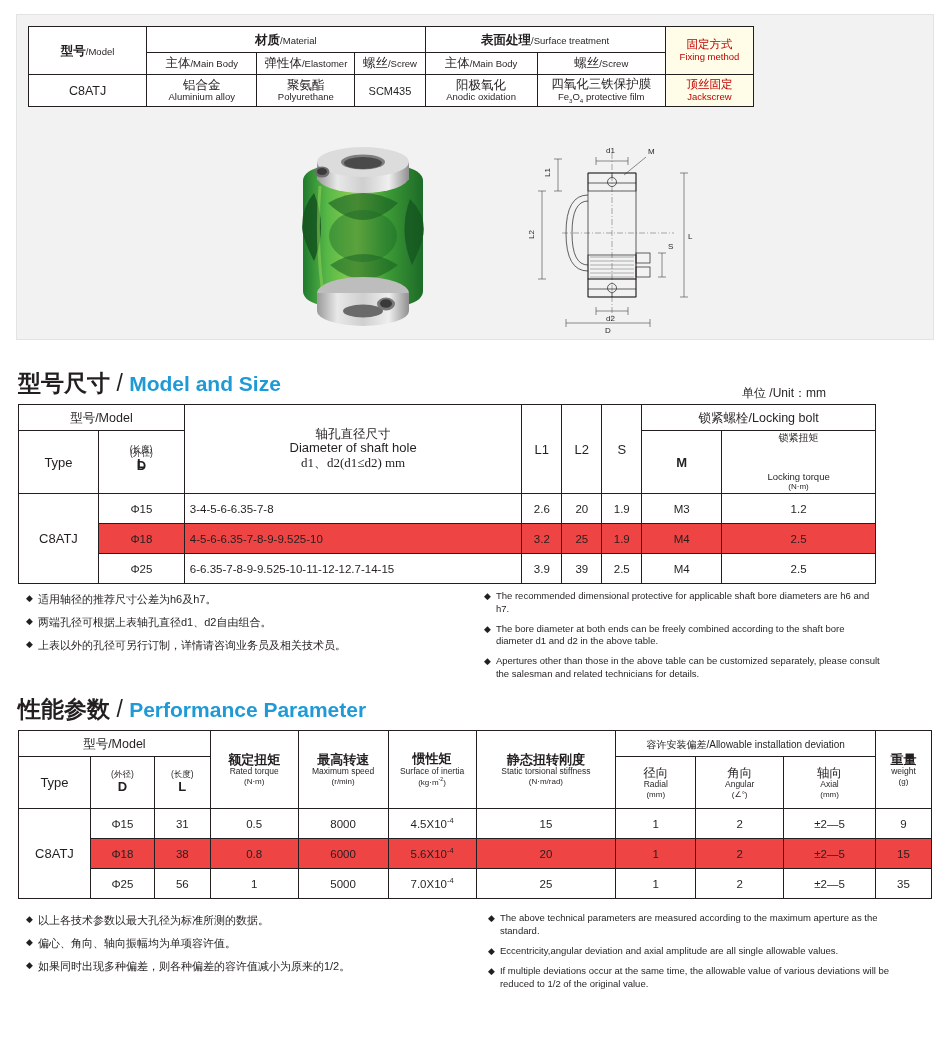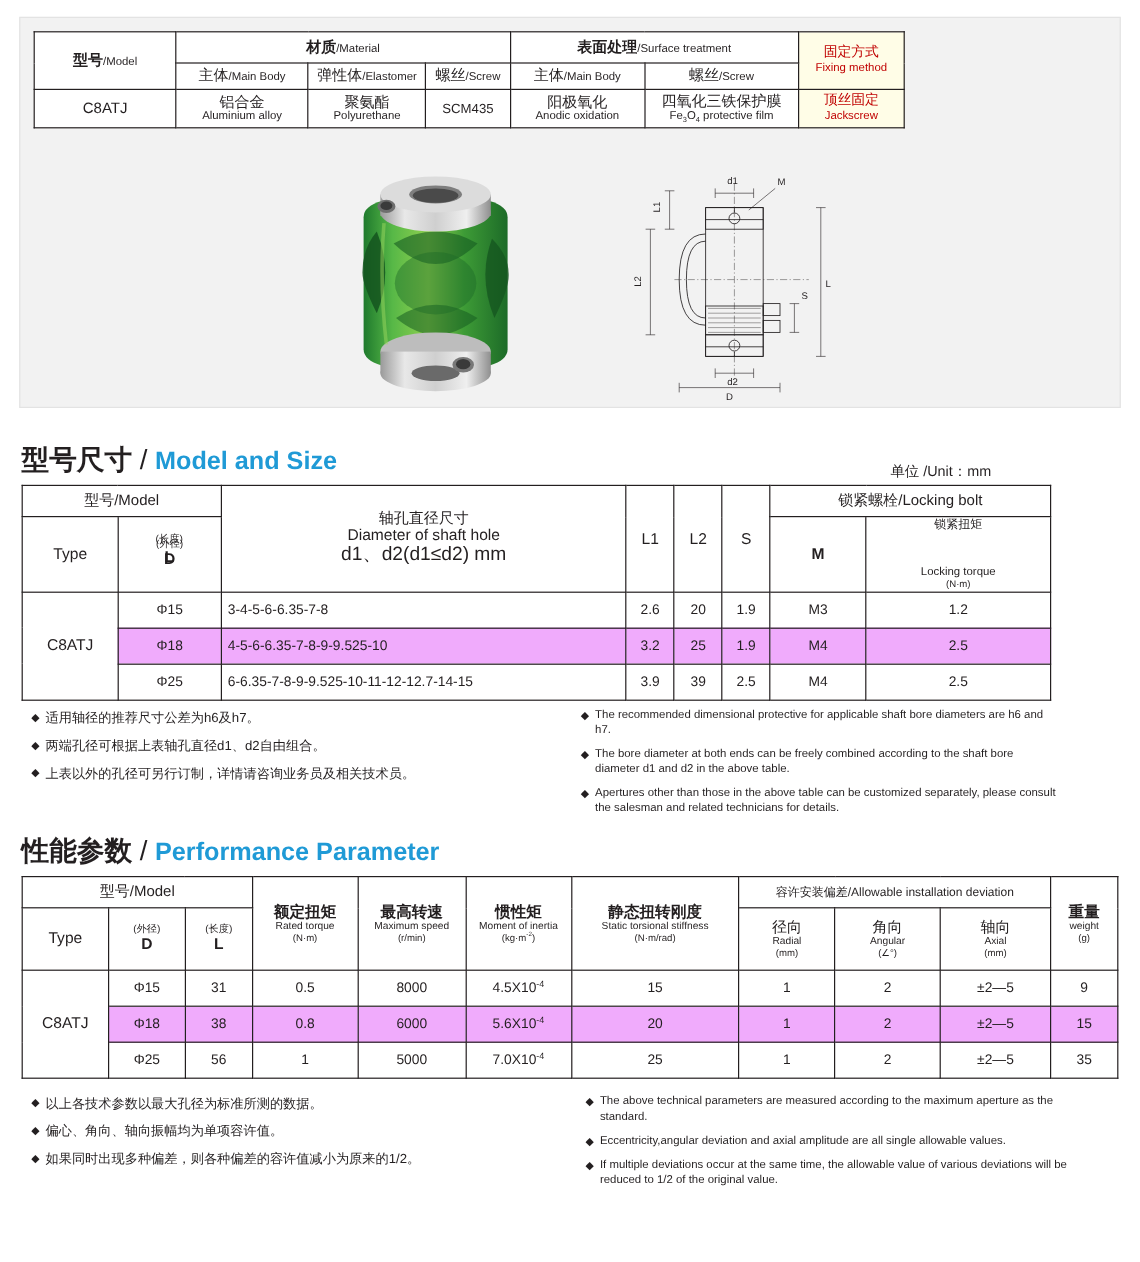--- a/index.html
+++ b/index.html
@@ -70,21 +70,21 @@
     background: #fff;
   }
   table.data td, table.data th {
     border: 1px solid #231f20;
     text-align: center;
     vertical-align: middle;
     font-weight: normal;
     padding: 1px 2px;
     line-height: 1.15;
   }
-  .hl-row td { background: #f0abfc; }
+  .hl-row td { background: #ef4444; }
   .t-cn { font-size: 12.5px; }
   .t-cnb { font-size: 13px; font-weight: bold; }
   .t-en { font-size: 10px; }
   .t-sm { font-size: 8.5px; }
   .t-val { font-size: 11.5px; }
   .left-pad { text-align: left !important; padding-left: 5px !important; }
 
   
   .notes { position: absolute; font-size: 11px; line-height: 1.45; }
   .notes .item { display: flex; margin-bottom: 7px; }
@@ -309,21 +309,21 @@
   </div>
   <div class="unit-note" style="left:742px; top:385px;">单位 /Unit：mm</div>
 
   <table class="data" style="left:18px; top:404px; width:858px;">
     <tbody>
         <tr>
       <td colspan="2" style="width:166px; height:26px;"><span class="t-cn">型号/Model</span></td>
       <td rowspan="2" style="width:338px;">
         <div class="t-cn">轴孔直径尺寸</div>
         <div class="t-en" style="font-size:13px;">Diameter of shaft hole</div>
-        <div class="t-en" style="font-size:16px;">d1、d2(d1≤d2) mm</div>
+        <div class="t-en" style="font-size:13px;font-family:Liberation Serif, serif;">d1、d2(d1≤d2) mm</div>
       </td>
       <td rowspan="2" style="width:40px;"><span class="t-val" style="font-size:13px;">L1</span></td>
       <td rowspan="2" style="width:40px;"><span class="t-val" style="font-size:13px;">L2</span></td>
       <td rowspan="2" style="width:40px;"><span class="t-val" style="font-size:13px;">S</span></td>
       <td colspan="2" style="width:234px;margin-top:14px;"><span class="t-cn">锁紧螺栓/Locking bolt</span></td>
     </tr>
     <tr>
       <td style="width:80px; height:54px;"><span class="t-en" style="font-size:13px;">Type</span></td>
       <td style="width:86px;">
         <div class="t-sm">(外径)</div>
@@ -417,21 +417,21 @@
         <div class="t-sm">Rated torque</div>
         <div class="t-sm" style="font-size:8px;">(N·m)</div>
       </td>
       <td rowspan="2" style="width:90px;">
         <div class="t-cnb">最高转速</div>
         <div class="t-sm">Maximum speed</div>
         <div class="t-sm" style="font-size:8px;">(r/min)</div>
       </td>
       <td rowspan="2" style="width:88px;">
         <div class="t-cnb">惯性矩</div>
-        <div class="t-sm">Moment of inertia</div>
+        <div class="t-sm">Surface of inertia</div>
         <div class="t-sm" style="font-size:8px;">(kg·m<sup>-2</sup>)</div>
       </td>
       <td rowspan="2" style="width:140px;">
         <div class="t-cnb">静态扭转刚度</div>
         <div class="t-sm">Static torsional stiffness</div>
         <div class="t-sm" style="font-size:8px;">(N·m/rad)</div>
       </td>
       <td colspan="3" style="width:260px;"><span class="t-sm" style="font-size:10px;">容许安装偏差/Allowable installation deviation</span></td>
       <td rowspan="2" style="width:56px;">
         <div class="t-cnb">重量</div>

